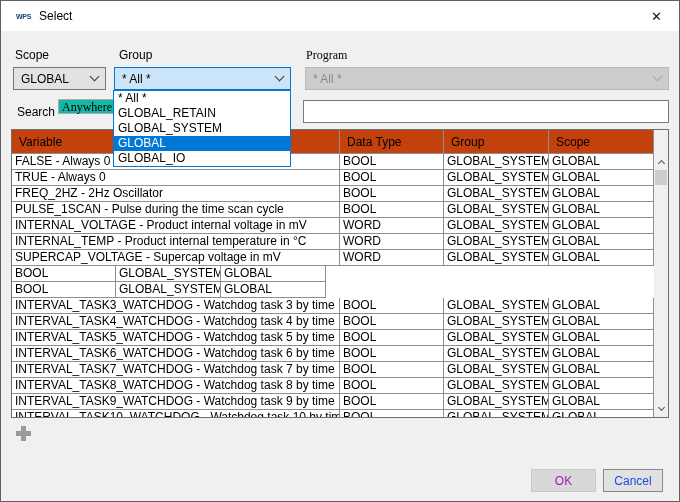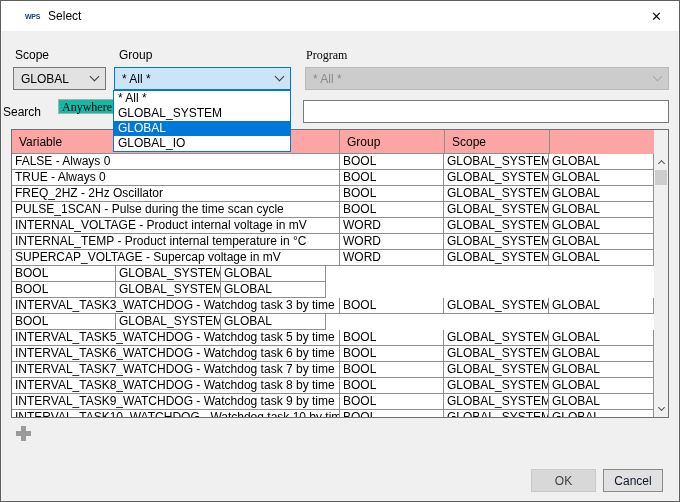--- a/index.html
+++ b/index.html
@@ -1,20 +1,20 @@
 <!DOCTYPE html>
 <html><head>
 <meta charset="utf-8">
 <style>
   * { box-sizing: border-box; margin: 0; padding: 0; }
   html,body { width:680px; height:502px; background:#fff; font-family:"Liberation Sans",sans-serif; font-size:12px; color:#000; }
   .dialog { position:relative; width:680px; height:502px; border:1px solid #5f5f5f; background:#f0f0f0; overflow:hidden; }
 
   
-  .titlebar { position:relative; height:30px; background:#ffffff; display:flex; align-items:center; padding-left:24px; }
+  .titlebar { position:relative; height:30px; background:#ffffff; display:flex; align-items:center; padding-left:15px; }
   .app-badge { font-size:7px; font-weight:bold; color:#16427e; margin-right:8px; letter-spacing:-0.3px; }
   .title { font-size:12px; }
   .close-btn { position:absolute; right:0; top:0; width:45px; height:30px; background:transparent; border:none; font-size:13px; color:#111; font-family:inherit; cursor:pointer; }
 
   .content { position:absolute; top:30px; left:0; right:0; bottom:0; }
 
   .lbl { position:absolute; color:#000; }
 
   
   .combo { position:absolute; height:23px; display:flex; align-items:center; justify-content:space-between;
@@ -28,21 +28,21 @@
 
   
   .mode-btn { position:absolute; left:57px; top:68px; width:58px; height:15px; background:#14b8a6;
               border:1px solid #adadad; font-family:Liberation Serif, serif; font-size:12px; color:#000; }
   .search-input { position:absolute; left:302px; top:69px; width:366px; height:23px; border:1px solid #7a7a7a;
                   background:#fff; padding:0 4px; font-family:inherit; font-size:12px; }
 
   
   .table { position:absolute; left:10px; top:98px; width:658px; height:289px; background:#fff;
            border:1px solid #707070; overflow:hidden; }
-  .thead { display:flex; height:24px; background:#fca5a5; }
+  .thead { display:flex; height:24px; background:#c2410c; }
   .th { border-right:1px solid #8f8f8f; border-bottom:1px solid #8f8f8f; padding:5px 0 0 7px;
         white-space:nowrap; overflow:hidden; }
   .c0 { width:328px; } .c1 { width:104px; } .c2 { width:105px; } .c3 { width:105px; }
   .row { display:flex; height:16px; }
   .td { border-right:1px solid #8f8f8f; border-bottom:1px solid #8f8f8f; padding-left:3px;
         line-height:15px; white-space:nowrap; overflow:hidden; }
 
   
   .vscroll { position:absolute; top:0; right:0; width:14px; height:100%; background:#f0f0f0; }
   .sb-btn { position:absolute; left:0; width:14px; height:16px; display:flex; align-items:center; justify-content:center; }
@@ -59,22 +59,22 @@
   .opt.selected { background:#0078d7; color:#fff; }
 
   
   .add-btn { position:absolute; left:10px; top:390px; width:24px; height:24px; background:transparent; border:none; cursor:pointer; }
   .plus-icon { position:relative; display:block; width:15px; height:15px; margin:0 auto; }
   .plus-icon::before { content:""; position:absolute; left:0; top:5px; width:15px; height:5px; background:#9b9b9b; }
   .plus-icon::after  { content:""; position:absolute; left:5px; top:0; width:5px; height:15px; background:#9b9b9b; }
 
   
   .btn { position:absolute; top:438px; height:23px; font-family:inherit; font-size:12px; }
-  .btn.ok { left:530px; width:65px; background:#d8d8d8; border:1px solid #c9c9c9; color:#404040; }
-  .btn.cancel { left:602px; width:60px; background:#e1e1e1; border:1px solid #8a8a8a; color:#0f172a; cursor:pointer; }
+  .btn.ok { left:530px; width:65px; background:#d8d8d8; border:1px solid #c9c9c9; color:#a21caf; }
+  .btn.cancel { left:602px; width:60px; background:#e1e1e1; border:1px solid #8a8a8a; color:#1d4ed8; cursor:pointer; }
 </style>
 </head>
 <body>
 
 <div class="dialog">
 
   <div class="titlebar">
     <span class="app-badge">WPS</span>
     <span class="title">Select</span>
     <button class="close-btn"><span>✕</span></button>
@@ -94,27 +94,28 @@
     <div class="combo" id="group-combo">
       <span>* All *</span>
       <span class="chev"></span>
     </div>
 
     <div class="combo" id="program-combo">
       <span>* All *</span>
       <span class="chev"></span>
     </div>
 
-    <span class="lbl" style="left:2px; top:74px;">Search</span>
+    <span class="lbl" style="left:16px; top:74px;">Search</span>
     <button class="mode-btn">Anywhere</button>
     <input class="search-input" type="text" value="" style="">
 
     <div class="table">
       <div class="thead">
         <div class="th c0">Variable</div>
+        <div class="th c1">Data Type</div>
         <div class="th c2">Group</div>
         <div class="th c3">Scope</div>
       </div>
       <div class="tbody">
           <div class="row">
             <div class="td c0">FALSE - Always 0</div>
             <div class="td c1">BOOL</div>
             <div class="td c2">GLOBAL_SYSTEM</div>
             <div class="td c3">GLOBAL</div>
           </div>
@@ -164,20 +165,21 @@
             <div class="td c2">GLOBAL_SYSTEM</div>
             <div class="td c3">GLOBAL</div>
           </div>
           <div class="row">
             <div class="td c0">INTERVAL_TASK3_WATCHDOG - Watchdog task 3 by time</div>
             <div class="td c1">BOOL</div>
             <div class="td c2">GLOBAL_SYSTEM</div>
             <div class="td c3">GLOBAL</div>
           </div>
           <div class="row">
+            <div class="td c0">INTERVAL_TASK4_WATCHDOG - Watchdog task 4 by time</div>
             <div class="td c1">BOOL</div>
             <div class="td c2">GLOBAL_SYSTEM</div>
             <div class="td c3">GLOBAL</div>
           </div>
           <div class="row">
             <div class="td c0">INTERVAL_TASK5_WATCHDOG - Watchdog task 5 by time</div>
             <div class="td c1">BOOL</div>
             <div class="td c2">GLOBAL_SYSTEM</div>
             <div class="td c3">GLOBAL</div>
           </div>
@@ -218,20 +220,21 @@
           </div>
         <div class="sb-thumb"></div>
         <div class="sb-btn down">
             <span class="sb-chev d"></span>
           </div>
       </div>
     </div>
 
     <div class="droplist">
         <div class="opt">* All *</div>
+        <div class="opt">GLOBAL_RETAIN</div>
         <div class="opt">GLOBAL_SYSTEM</div>
         <div class="opt selected">GLOBAL</div>
         <div class="opt">GLOBAL_IO</div>
       </div>
 
     <button class="add-btn">
       <span class="plus-icon"></span>
     </button>
 
     <button class="btn ok">OK</button>

